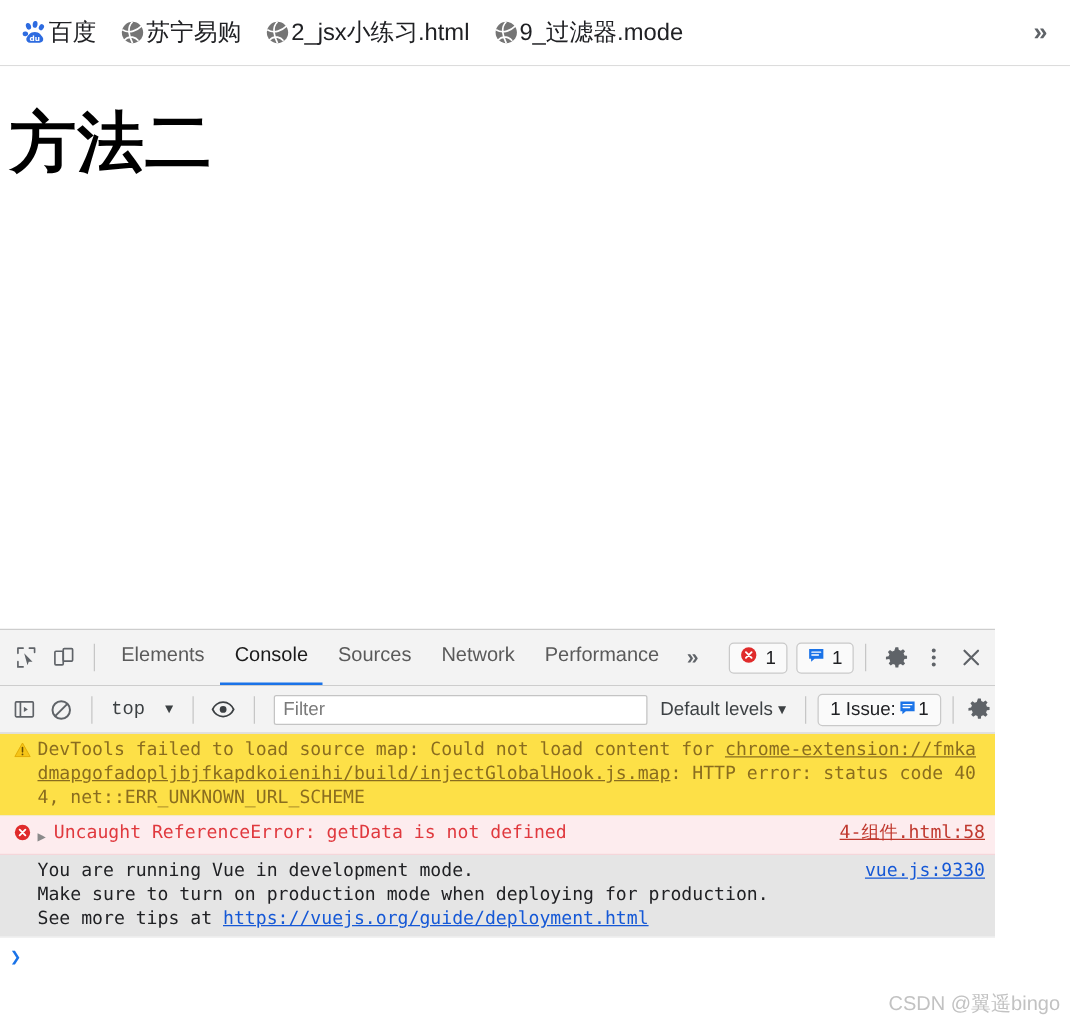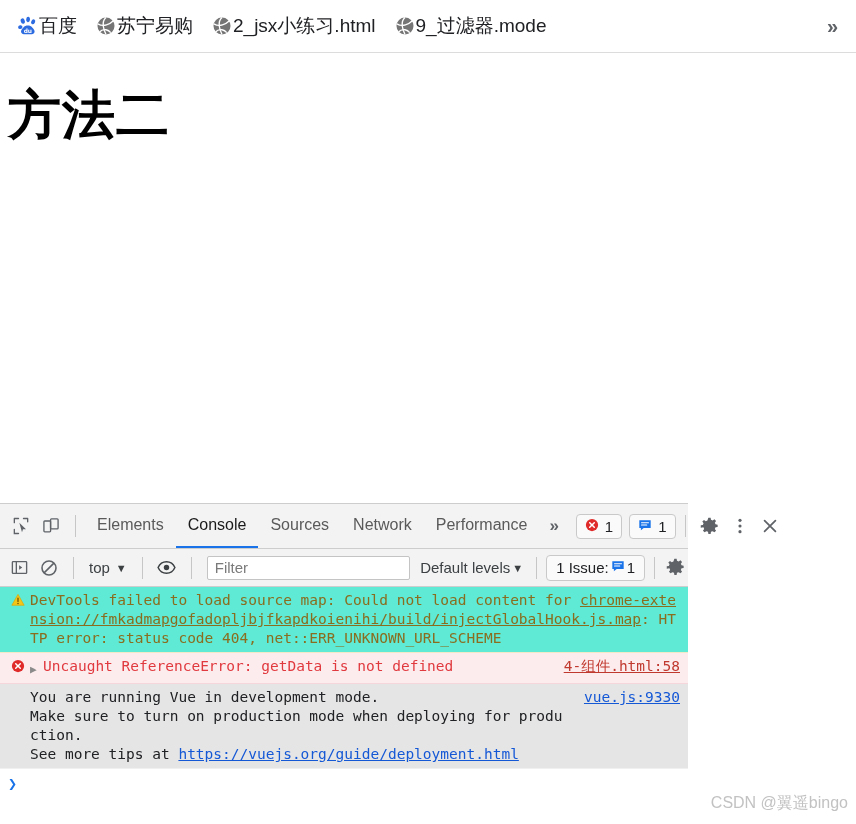--- a/index.html
+++ b/index.html
@@ -74,21 +74,21 @@
     font-weight: bold;
     color: #000000;
     font-family: "DejaVu Sans", "Liberation Sans", sans-serif;
     letter-spacing: 1px;
   }
 
   
   .devtools {
     position: absolute;
     left: 0; top: 503px;
-    width: 688px;
+    width: 796px;
     height: 321px;
     background: #ffffff;
     border-top: 1px solid #cdcdcd;
     box-sizing: border-box;
     display: flex;
     flex-direction: column;
   }
   .dt-toolbar {
     height: 45px;
     flex: 0 0 45px;
@@ -174,27 +174,28 @@
     display: flex;
     align-items: center;
     background: #f3f3f3;
     border-bottom: 1px solid #cdcdcd;
     padding: 0 2px 0 4px;
     box-sizing: border-box;
   }
   .ctx-select {
     display: flex;
     align-items: center;
-    gap: 6px;
+    gap: 16px;
     font-size: 15px;
     color: #3c4043;
     padding: 2px 6px;
     cursor: pointer;
     border-radius: 3px;
     white-space: nowrap;
+    font-family: Liberation Mono, monospace;
   }
   .filter-input {
     flex: 1 1 auto;
     height: 24px;
     margin: 0 6px;
     border: 1px solid #c4c4c4;
     border-radius: 2px;
     background: #ffffff;
     font-size: 15px;
     color: #5f6368;
@@ -241,21 +242,21 @@
   }
   .msg {
     display: flex;
     align-items: flex-start;
     padding: 4px 8px 4px 6px;
     border-bottom: 1px solid #f0f0f0;
     box-sizing: border-box;
     position: relative;
   }
   .msg-warn {
-    background: #5eead4;
+    background: #fde047;
     border-bottom: 1px solid #f2e9c8;
   }
   .msg-err {
     background: #fdecee;
     border-bottom: 1px solid #f5d6da;
   }
   .msg-info { background: #e5e5e5; }
   .msg-gutter {
     width: 24px;
     flex: 0 0 24px;

